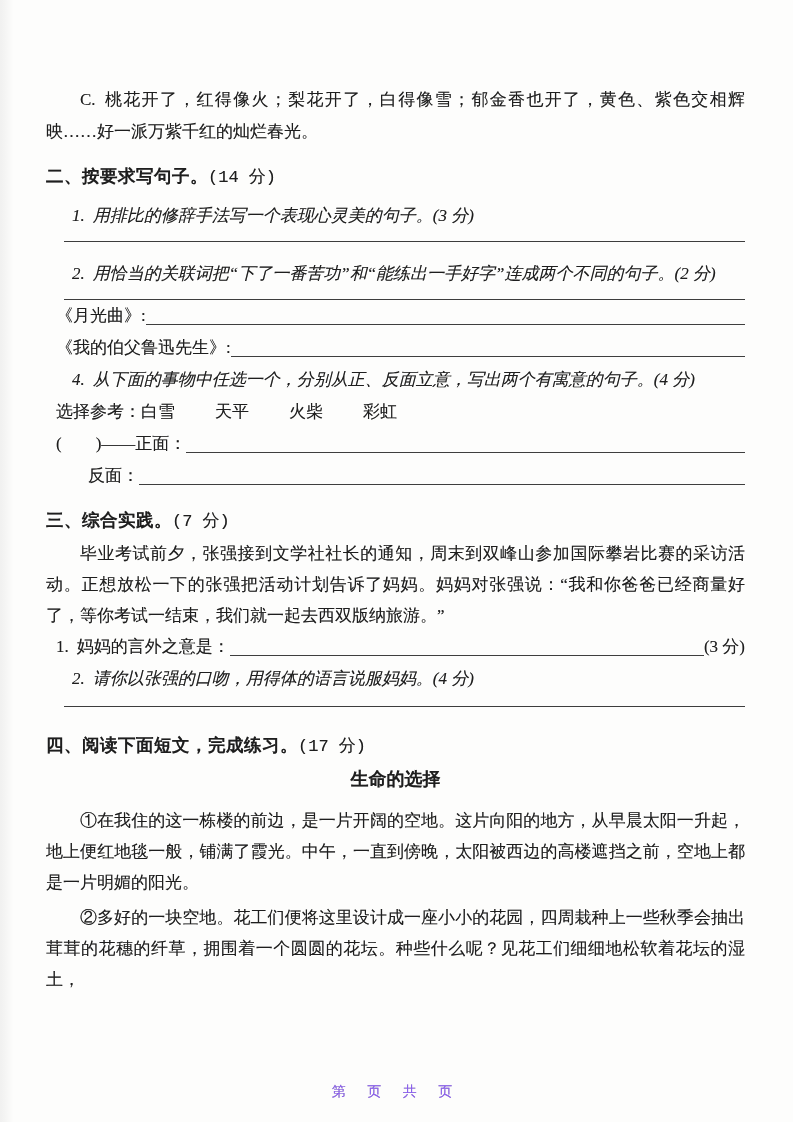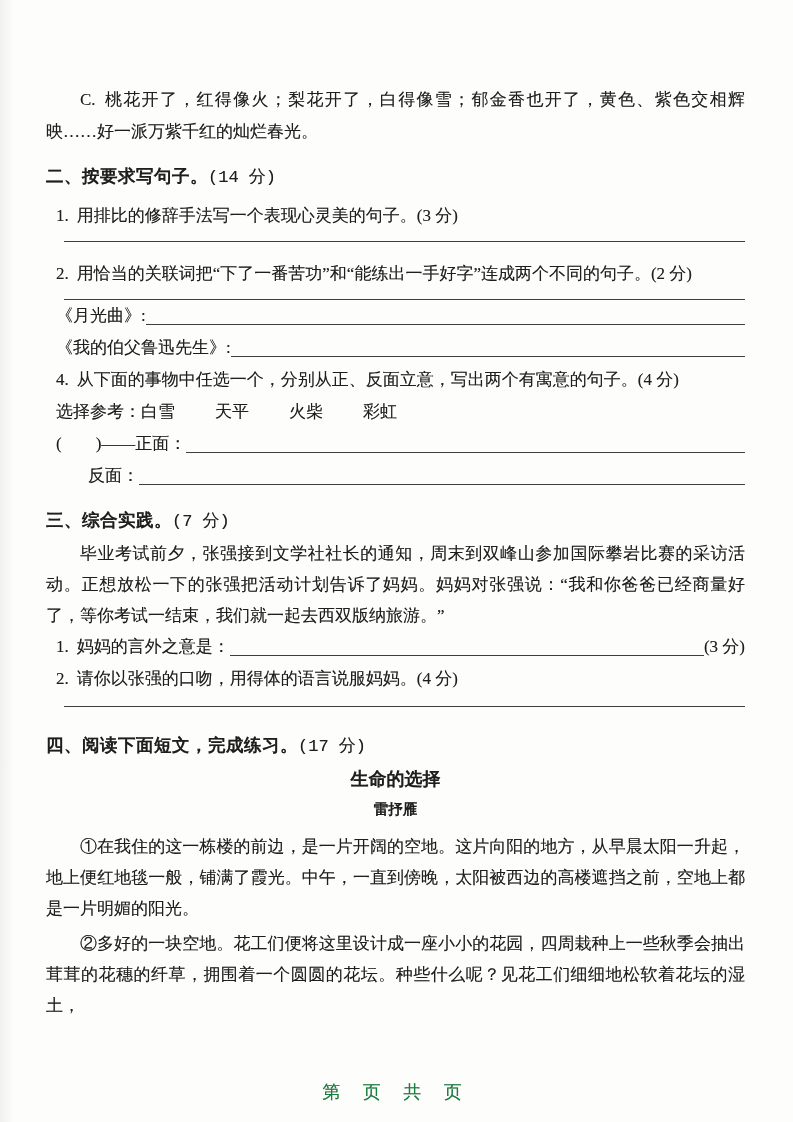--- a/index.html
+++ b/index.html
@@ -34,21 +34,21 @@
     letter-spacing: 0.5px;
     margin-top: 12px;
   }
   .sec-head .score {
     font-family: Liberation Mono, monospace;
     font-weight: normal;
     font-size: 17px;
     letter-spacing: 0;
   }
 
-  .q-item { margin-left: 10px; text-align: justify; }
+  .q-item { margin-left: 26px; text-align: justify; font-style: italic; }
   .q-num { margin-right: 8px; }
 
   .blank-line {
     height: 10px;
     margin-left: 18px;
     border-bottom: 1.4px solid #3d3d3d;
   }
   .bl-1 { margin-top: 0; }
   .bl-2 { }
   .mt6  { margin-top: 6px; }
@@ -95,23 +95,23 @@
     margin-top: 2px;
   }
   .p1 { margin-top: 10px; }
   .p2 { margin-top: 4px; }
 
   .footer {
     position: absolute;
     bottom: 14px;
     left: 0; right: 0;
     text-align: center;
-    font-size: 18px;
+    font-size: 14px;
     letter-spacing: 9px;
-    color: #15803d;
+    color: #8b5cf6;
   }
   .sec4-head { margin-top: 22px; }
 </style>
 </head>
 <body>
 
 <div class="page">
   <div class="content">
 
     <p class="opt"><span class="opt-num">C.</span><span>桃花开了，红得像火；梨花开了，白得像雪；郁金香也开了，黄色、紫色交相辉映……好一派万紫千红的灿烂春光。</span></p>
@@ -166,21 +166,20 @@
     </div>
 
     <p class="q-item"><span class="q-num">2.</span><span>请你以张强的口吻，用得体的语言说服妈妈。(4 分)</span></p>
 
     <div class="blank-line" style="height:12px;"></div>
 
     <div class="sec-head sec4-head"><span>四、阅读下面短文，完成练习。</span><span class="score">(17 分)</span></div>
 
     <div class="passage-title">生命的选择</div>
 
-    <div class="passage-author">雷抒雁</div>
 
     <p class="para p1">①在我住的这一栋楼的前边，是一片开阔的空地。这片向阳的地方，从早晨太阳一升起，地上便红地毯一般，铺满了霞光。中午，一直到傍晚，太阳被西边的高楼遮挡之前，空地上都是一片明媚的阳光。</p>
 
     <p class="para p2">②多好的一块空地。花工们便将这里设计成一座小小的花园，四周栽种上一些秋季会抽出茸茸的花穗的纤草，拥围着一个圆圆的花坛。种些什么呢？见花工们细细地松软着花坛的湿土，</p>
 
   </div>
 
   <div class="footer">第 页 共 页</div>
 </div>
 

